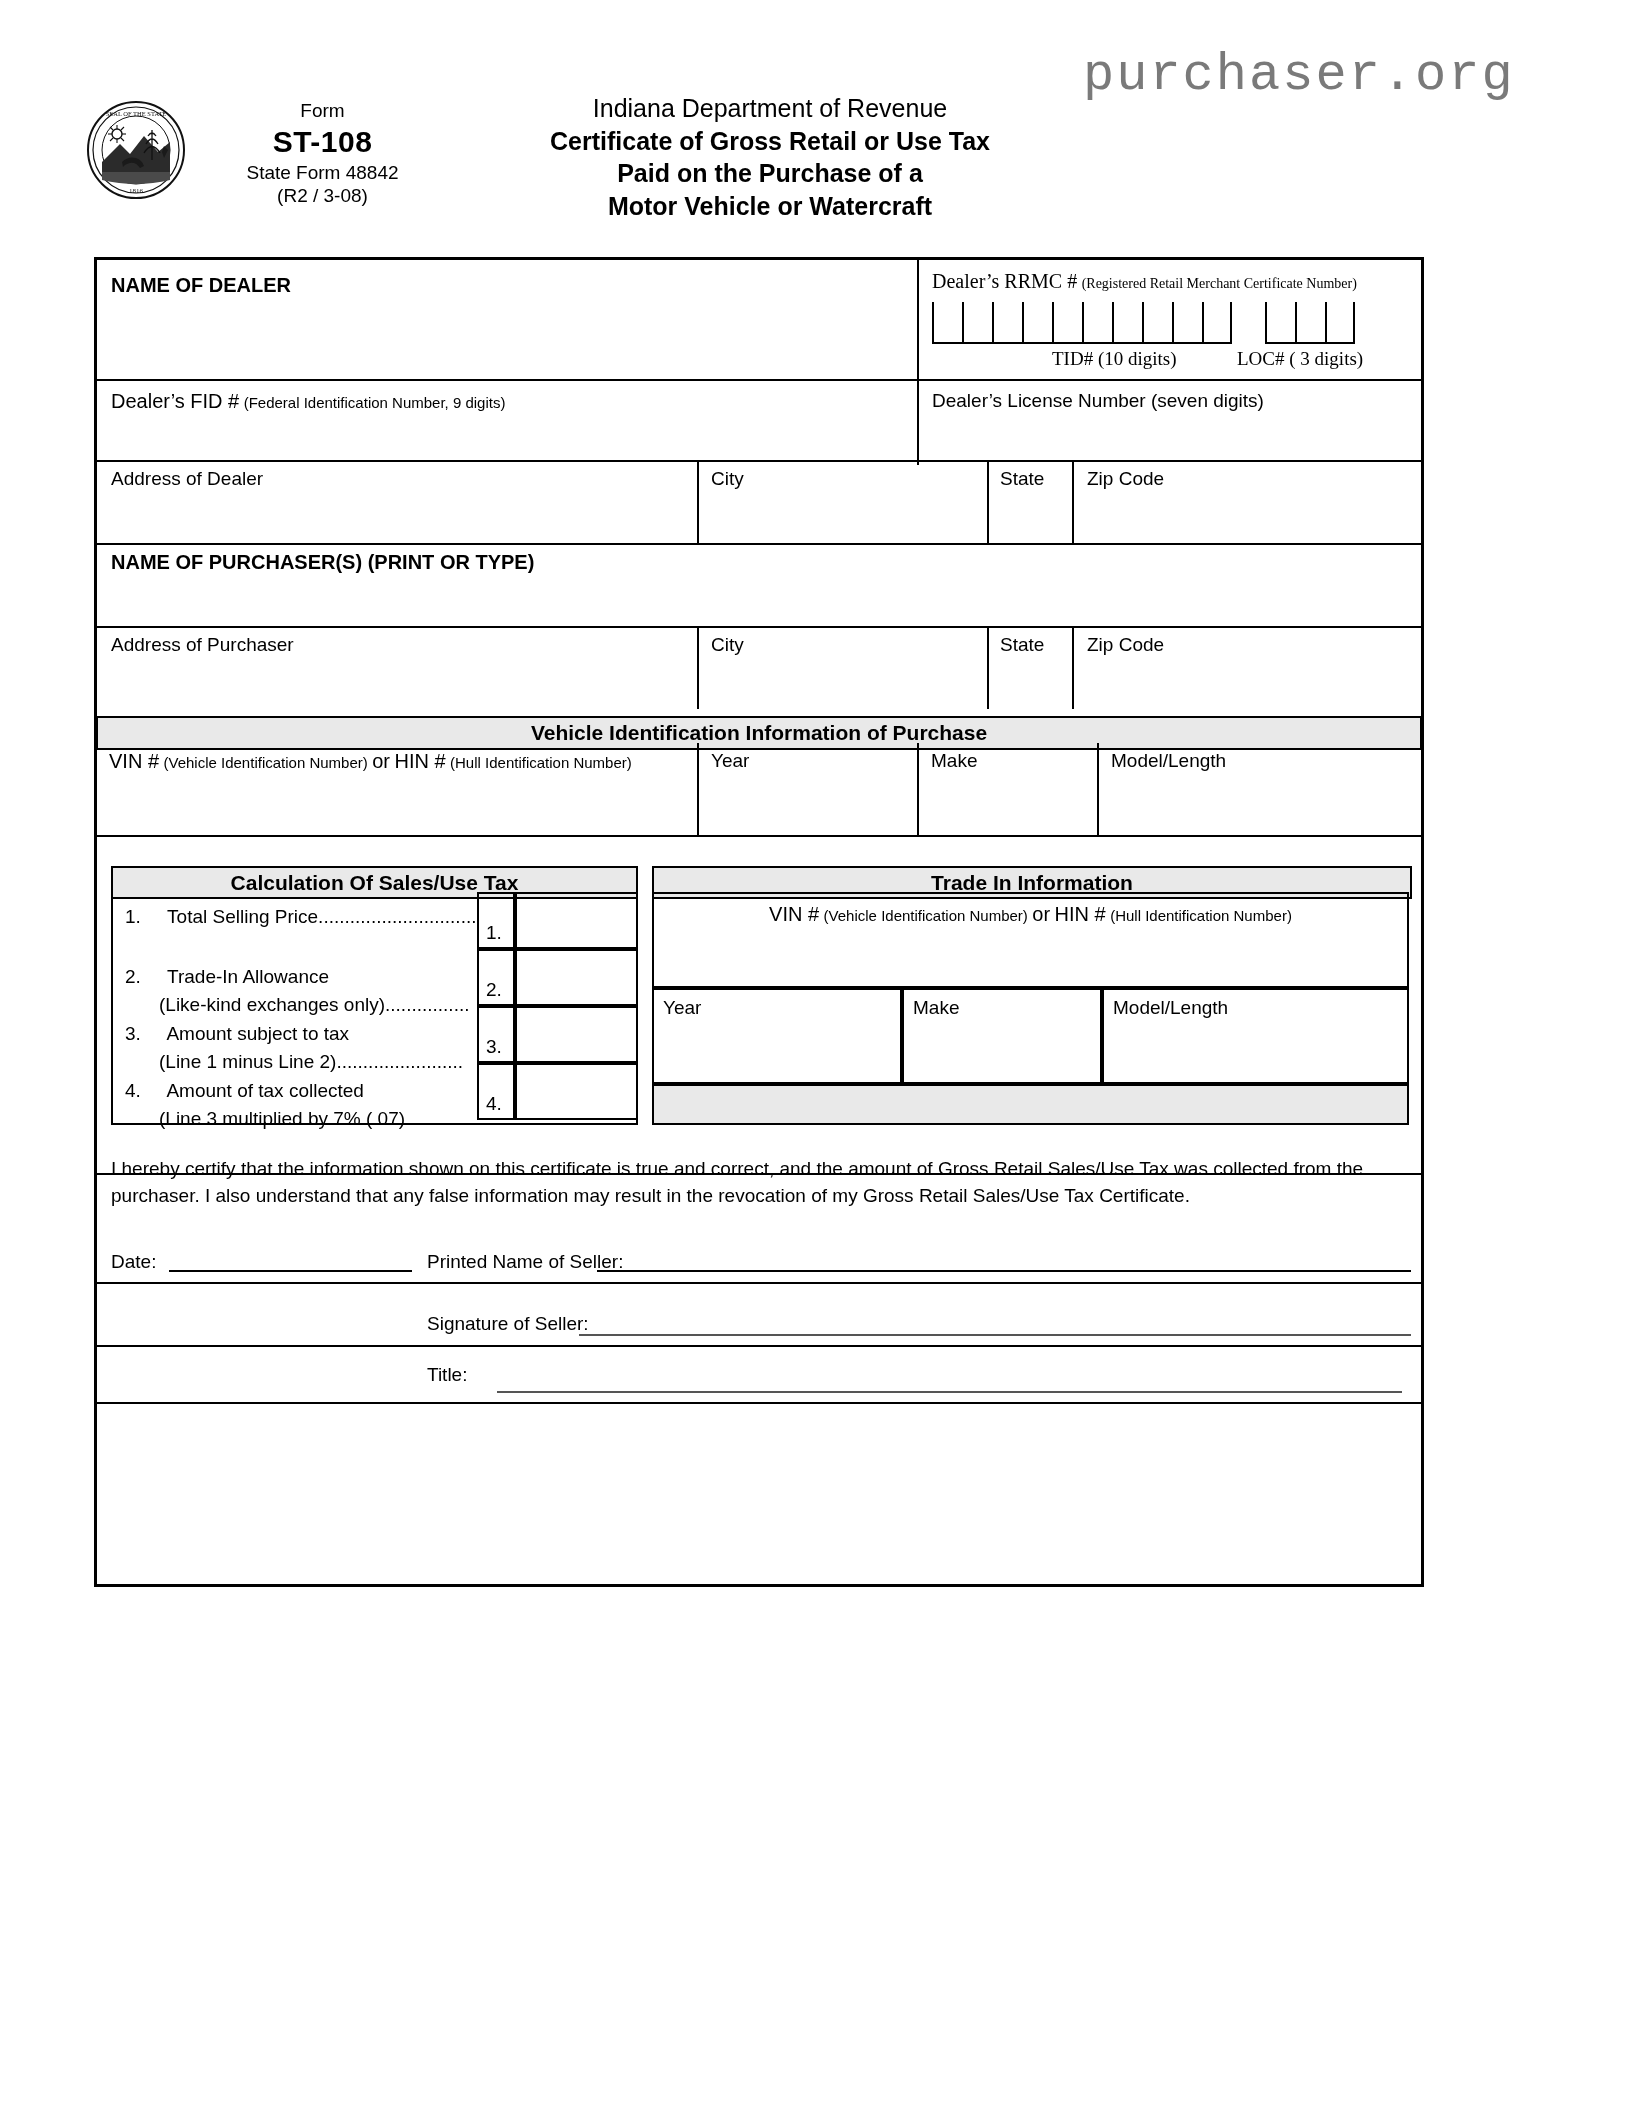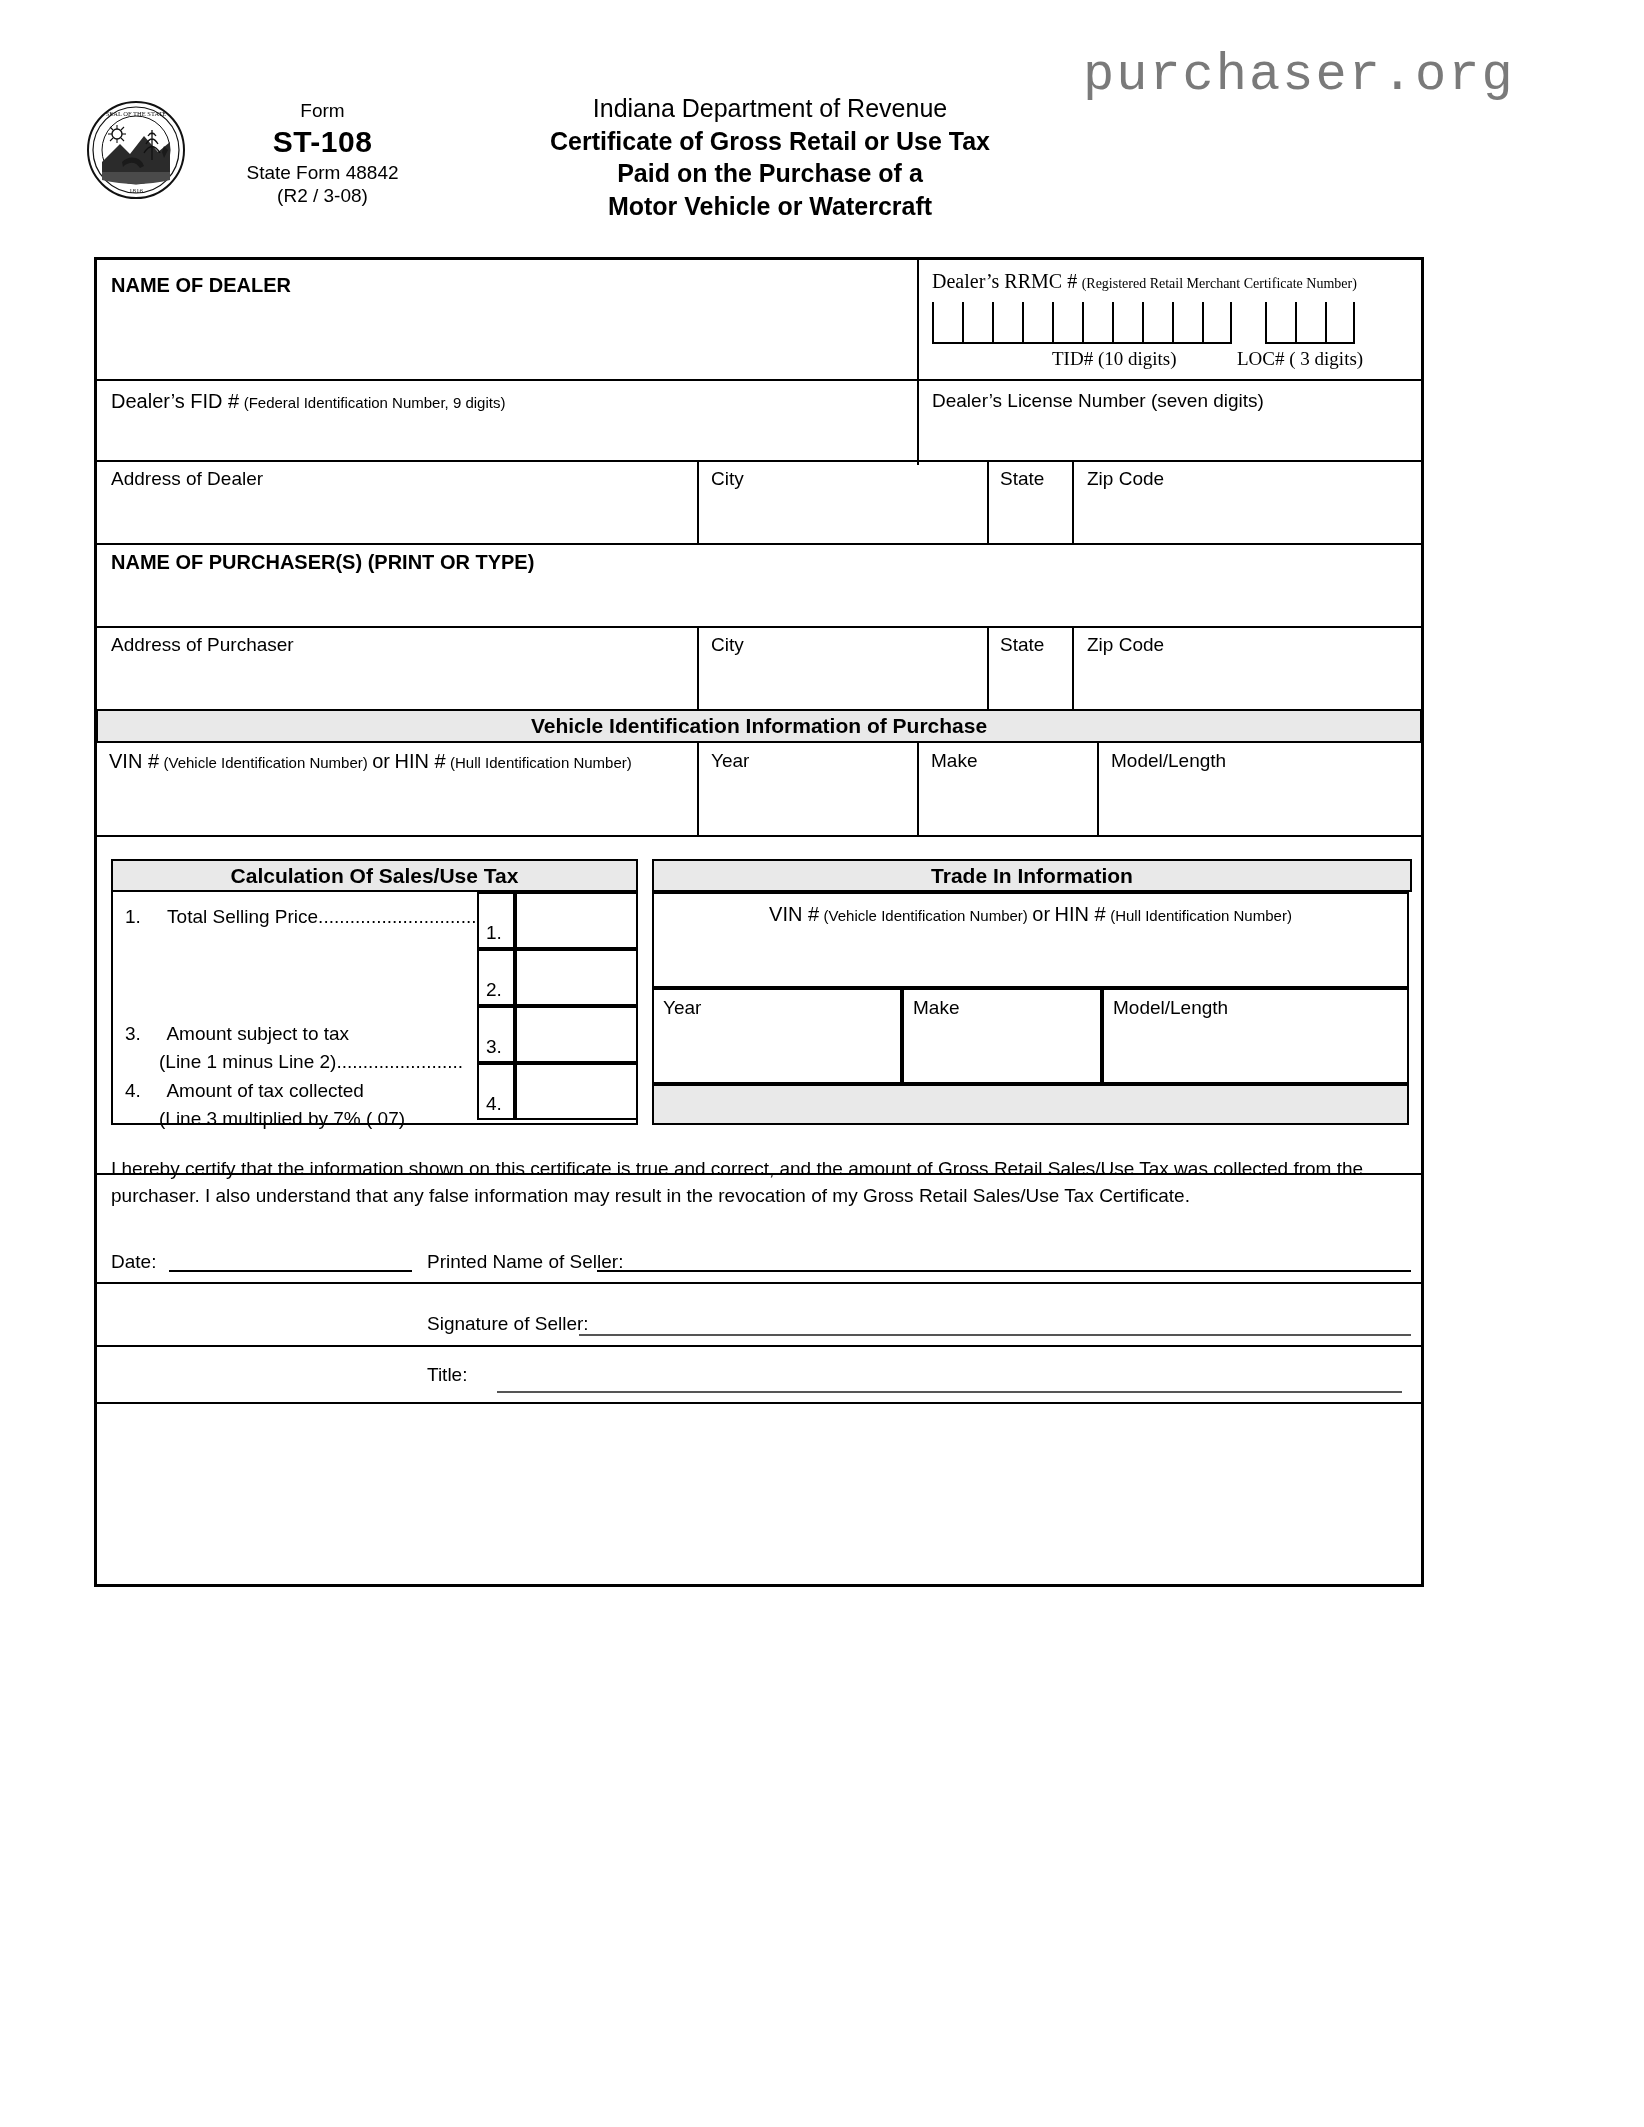--- a/index.html
+++ b/index.html
@@ -30,21 +30,21 @@
   .hline{position:absolute;background:#000;height:2px;left:0;width:100%;}
   .vline{position:absolute;background:#000;width:2px;}
 
   .lbl{position:absolute;font-size:19px;white-space:nowrap;}
   .lbl-b{position:absolute;font-size:20px;font-weight:bold;white-space:nowrap;}
   .sm{font-size:15px;text-align:right;}
   .serif{font-family:"Liberation Serif",serif;}
 
   
   .gray{position:absolute;background:#e9e9e9;border:2px solid #000;box-sizing:border-box;
-    display:flex;align-items:center;justify-content:center;font-size:21px;font-weight:bold;}
+    display:flex;align-items:center;justify-content:center;font-size:21px;font-weight:bold;margin-top:7px;}
   .grayfill{position:absolute;background:#e9e9e9;border:2px solid #000;box-sizing:border-box;}
 
   
   .boxrow{position:absolute;display:flex;}
   .dbox{width:30px;height:42px;border-left:2px solid #000;border-bottom:2px solid #000;box-sizing:border-box;}
   .dbox.last{border-right:2px solid #000;}
 
   
   .calcline{position:absolute;font-size:19px;white-space:nowrap;}
   .numcell{position:absolute;border:2px solid #000;box-sizing:border-box;font-size:19px;
@@ -214,20 +214,26 @@
     </div>
 
     <div class="abs" style="left:14px;top:632px;width:527px;height:233px;border-left:2px solid #000;border-right:2px solid #000;border-bottom:2px solid #000;"></div>
 
     <div class="calcline" style="left:28px;top:646px;">
       <span>1.</span>
       <span style="display:inline-block;width:16px;"></span>
       <span>Total Selling Price</span><span>..............................</span>
     </div>
 
+    <div class="calcline" style="left:28px;top:703px;line-height:1.45;">
+      <span>2.</span>
+      <span style="display:inline-block;width:16px;"></span>
+      <span>Trade-In Allowance</span>
+      <div style="margin-left:34px;"><span>(Like-kind exchanges only)</span><span>................</span></div>
+    </div>
 
     <div class="calcline" style="left:28px;top:760px;line-height:1.45;">
       <span>3.</span>
       <span style="display:inline-block;width:16px;"></span>
       <span>Amount subject to tax</span>
       <div style="margin-left:34px;"><span>(Line 1 minus Line 2)</span><span>........................</span></div>
     </div>
 
     <div class="calcline" style="left:28px;top:817px;line-height:1.45;">
       <span>4.</span>

